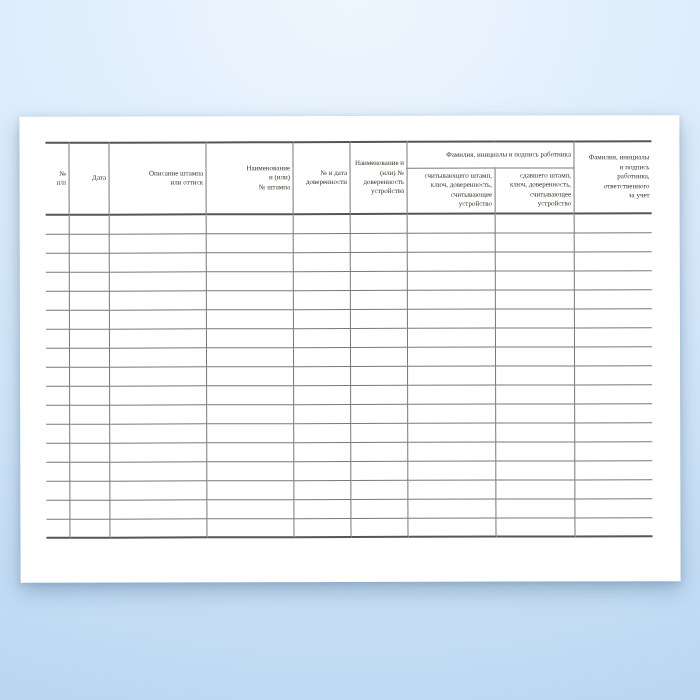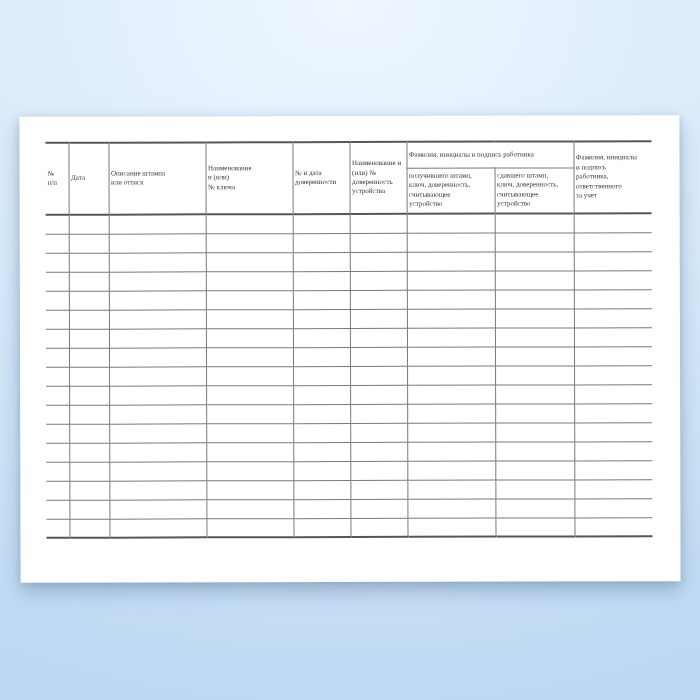--- a/index.html
+++ b/index.html
@@ -24,21 +24,21 @@
     position:absolute; left:26px; top:25px; width:606px;
     border-collapse:collapse; table-layout:fixed;
   }
   table.journal th, table.journal td{
     border:1px solid var(--line);
     padding:1px 2px;
   }
   table.journal th{
     font:400 7px/1.35 "Liberation Serif","DejaVu Serif",serif;
     color:var(--ink);
-    text-align:left; vertical-align:middle;
+    text-align:right; vertical-align:middle;
     white-space:pre-line;
     font-weight:normal;
   }
   
   table.journal th:first-child, table.journal td:first-child{ border-left:none; }
   table.journal th:last-child,  table.journal td:last-child{ border-right:none; }
   .no-left{ border-left:none !important; }
   .no-right{ border-right:none !important; }
   
   thead tr.hdr-top > th{ border-top:2px solid var(--line-heavy); }
@@ -67,36 +67,36 @@
       </colgroup>
       <thead>
         <tr class="hdr-top">
           <th rowspan="2" class="hb no-left">№
 п/п</th>
           <th rowspan="2" class="hb">Дата</th>
           <th rowspan="2" class="hb">Описание штампа
 или оттиск</th>
           <th rowspan="2" class="hb">Наименование
 и (или)
-№ ключа</th>
+№ штампа</th>
           <th rowspan="2" class="hb">№ и дата
 доверенности</th>
           <th rowspan="2" class="hb">Наименование и
 (или) №
 доверенность
 устройства</th>
           <th colspan="2">Фамилия, инициалы и подпись работника</th>
           <th rowspan="2" class="hb no-right">Фамилия, инициалы
 и подпись
 работника,
 ответственного
 за учет</th>
         </tr>
         <tr class="hdr-sub">
-          <th class="hb">получившего штамп,
+          <th class="hb">считывающего штамп,
 ключ, доверенность,
 считывающее
 устройство</th>
           <th class="hb">сдавшего штамп,
 ключ, доверенность,
 считывающее
 устройство</th>
         </tr>
       </thead>
       <tbody>

